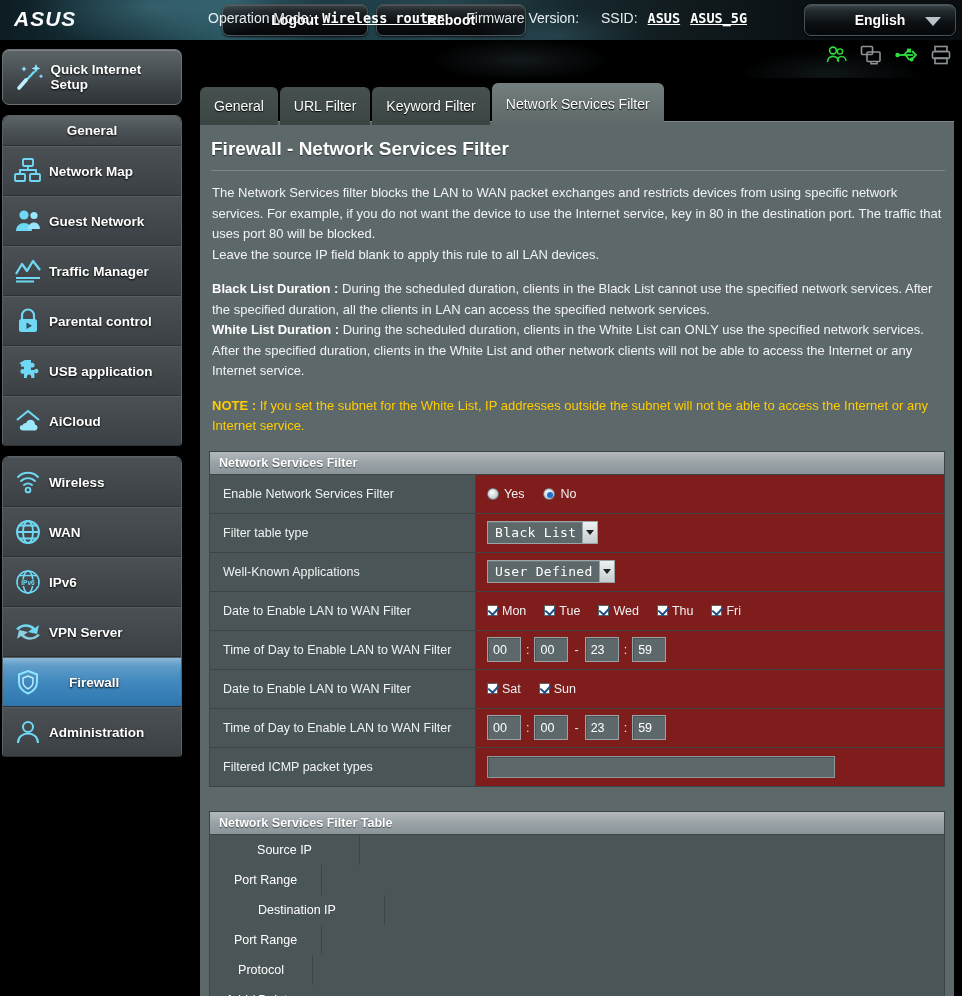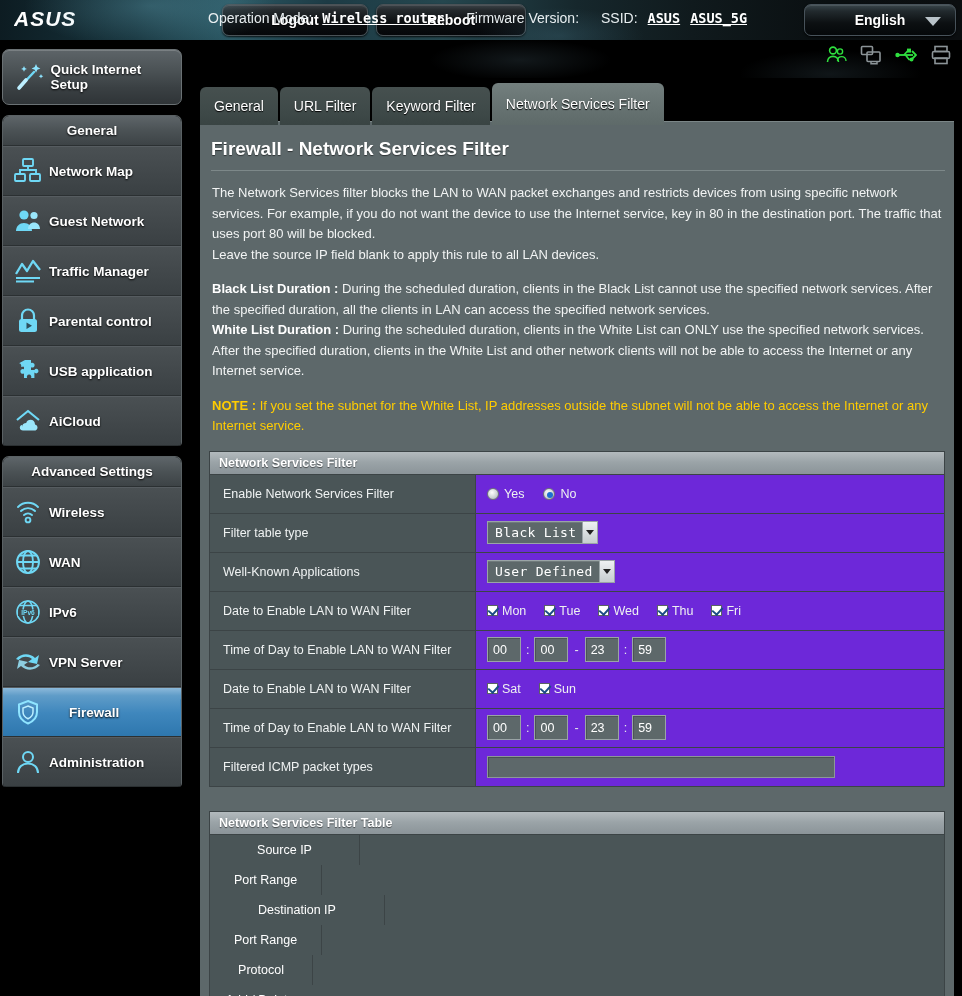--- a/index.html
+++ b/index.html
@@ -157,21 +157,21 @@
     background: linear-gradient(180deg,#b3babd 0%,#9aa3a7 48%,#8b9499 100%);
     color:#ffffff; font-size:12.5px; font-weight:bold; text-shadow:0 1px 1px rgba(0,0,0,.55);
   }
   .frow { display:flex; min-height:39px; border-top:1px solid #3c4446; background:#4f5a5c; }
   .frow:first-of-type { border-top:none; }
   .fcell-l {
     width:266px; display:flex; align-items:center; padding-left:13px;
     color:#f0f3f3; font-size:12.5px; border-right:1px solid #3c4446;
     background:#4a5557;
   }
-  .fcell-r { flex:1; display:flex; align-items:center; padding-left:11px; background:#6d28d9; }
+  .fcell-r { flex:1; display:flex; align-items:center; padding-left:11px; background:#7f1d1d; }
 
   .radio-wrap { display:flex; align-items:center; gap:5px; color:#eef1f1; font-size:12.5px; }
   .radio {
     width:12px; height:12px; border-radius:50%;
     background: radial-gradient(circle at 40% 35%, #fdfdfd, #c9cfd2 62%, #9aa1a5 100%);
     border:1px solid #6d7578; display:inline-block; position:relative;
   }
   .radio.sel:after {
     content:""; position:absolute; left:3px; top:3px; width:6px; height:6px; border-radius:50%;
     background:#1e6fd0;
@@ -404,21 +404,20 @@
           <svg width="30" height="28" viewBox="0 0 30 28">
             <path d="M4 13 L15 4 L26 13" fill="none" stroke="#6fd8f5" stroke-width="2.2" stroke-linejoin="round"></path>
             <path d="M9 20c0-2.4 2-4 4.2-4 .6-2 2.4-3.2 4.3-3.2 2.6 0 4.5 2 4.5 4.6 1.5.3 2.5 1.5 2.5 3 0 1.8-1.4 3.2-3.2 3.2H10c-1.8 0-3.2-1.3-3.2-3 0-1.4 1-2.4 2.2-2.6z" fill="#9ae6fb"></path>
           </svg>
         </span>
         <span class="label">AiCloud</span>
       </div>
     </div>
 
     <div class="group">
-      <div class="group-title">Advanced Settings</div>
 
       <div class="nav-item">
         <span class="ic">
           <svg width="30" height="28" viewBox="0 0 30 28">
             <g fill="none" stroke="#6fd8f5" stroke-width="1.9" stroke-linecap="round">
               <path d="M5 9a14 14 0 0120 0"></path>
               <path d="M8 13a10 10 0 0114 0"></path>
               <path d="M11 17a6 6 0 018 0"></path>
             </g>
             <circle cx="15" cy="22" r="2.4" fill="none" stroke="#6fd8f5" stroke-width="1.9"></circle>

